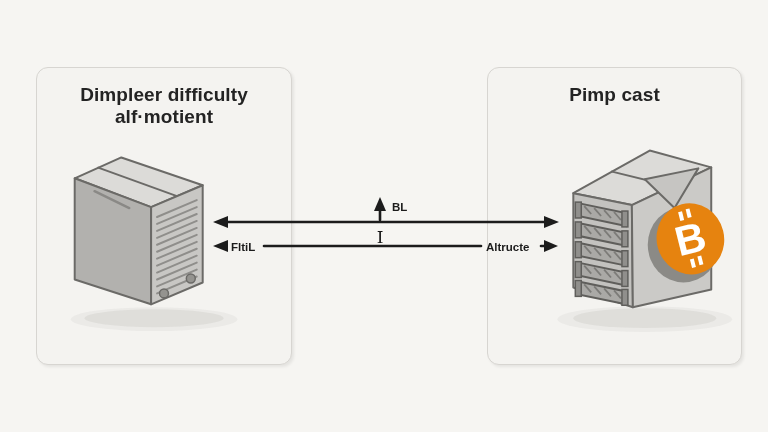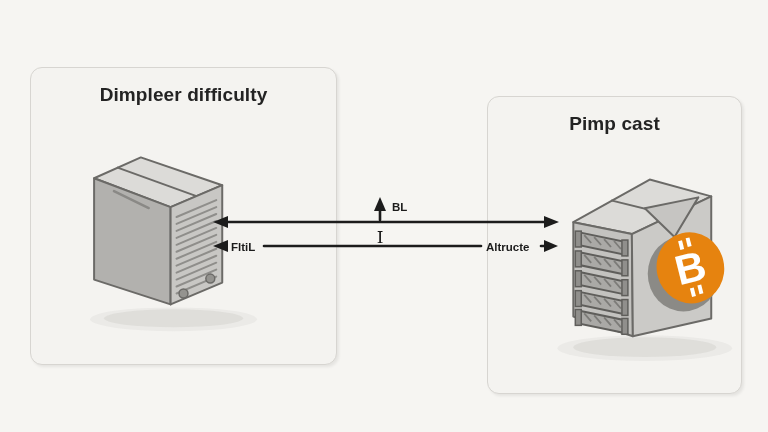--- a/index.html
+++ b/index.html
@@ -9,22 +9,22 @@
     font-family:"Liberation Sans",sans-serif;
   }
   .panel{
     position:absolute;top:67px;width:255px;height:298px;
     background:#f4f3f0;
     border:1.5px solid #d7d5d1;
     border-radius:12px;
     box-shadow:2px 2px 3px rgba(0,0,0,0.07);
     box-sizing:border-box;
   }
-  .panel.left{left:30px;width:307px;}
-  .panel.right{left:487px;margin-top:29px;}
+  .panel.left{left:36px;width:256px;}
+  .panel.right{left:487px;}
   .panel-title{
     margin-top:16px;text-align:center;
     font-size:19px;line-height:22px;font-weight:600;
     color:#232323;letter-spacing:0.1px;
   }
   .illustration{position:absolute;left:0;top:0;width:100%;height:100%;}
   .arrows-overlay{
     position:absolute;left:0;top:0;width:768px;height:432px;
     pointer-events:none;
   }
@@ -42,20 +42,21 @@
   }
 </style>
 </head>
 <body>
 
 <div class="canvas">
 
   <div class="panel left">
     <div class="panel-title">
       <div>Dimpleer difficulty</div>
+      <div>alf·motient</div>
     </div>
     <svg class="illustration" viewBox="0 0 256 298">
       <ellipse cx="118" cy="253" rx="84" ry="12" fill="#55544f" opacity="0.05"></ellipse>
       <ellipse cx="118" cy="252" rx="70" ry="9" fill="#55544f" opacity="0.08"></ellipse>
       <g stroke="#6b6a67" stroke-width="2" stroke-linejoin="round">
         <polygon points="85,90 167,118 115,140 38,111" fill="#dcdbd8"></polygon>
         <line x1="61" y1="100" x2="141" y2="129"></line>
         <polygon points="38,111 115,140 115,238 38,213" fill="#b2b1ae"></polygon>
         <polygon points="115,140 167,118 167,216 115,238" fill="#c8c7c4"></polygon>
       </g>

